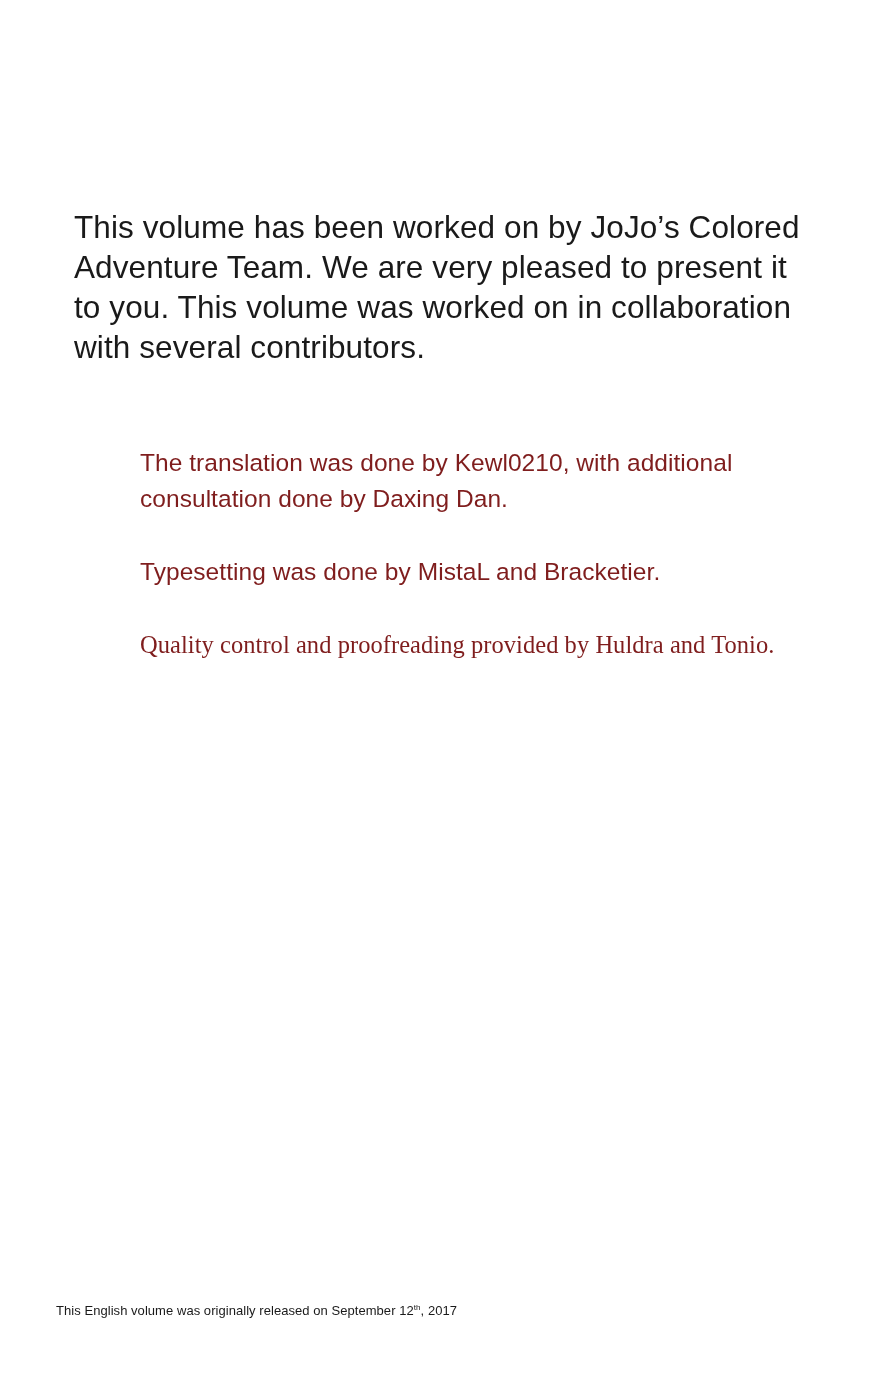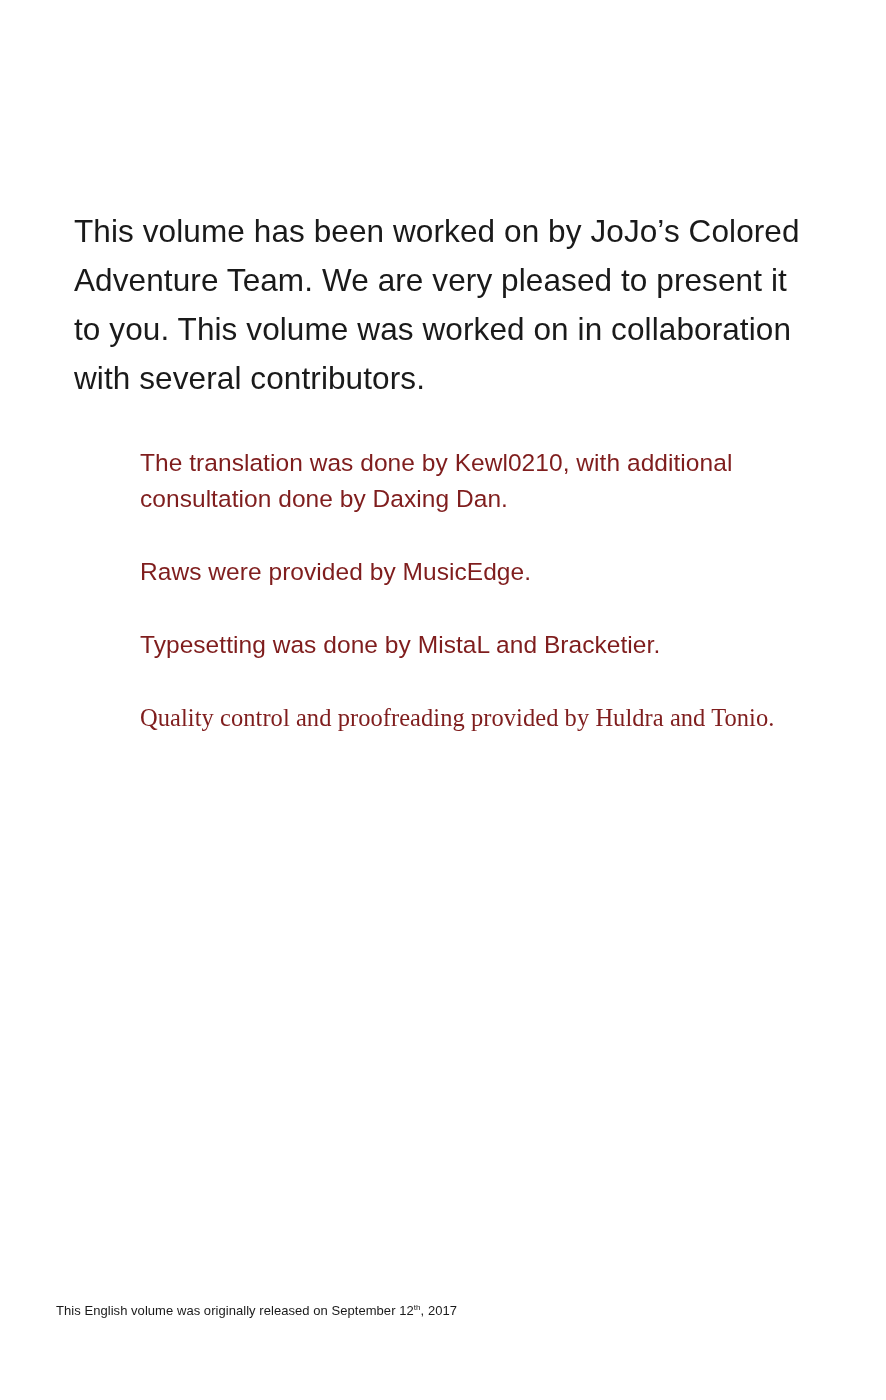--- a/index.html
+++ b/index.html
@@ -23,21 +23,21 @@
     box-sizing: border-box;
   }
 
   
   .intro {
     position: absolute;
     left: 74px;
     top: 163px;
     width: 730px;
     font-size: 31.5px;
-    line-height: 49px;
+    line-height: 40px;
     font-weight: 400;
     letter-spacing: 0.1px;
     color: #1a1a1a;
     white-space: pre-line;
     margin-top: 44px;
   }
 
   
   .credits {
     position: absolute;
@@ -78,21 +78,20 @@
 </style>
 </head>
 <body>
 
 <div class="page">
 
   <p class="intro">This volume has been worked on by JoJo’s Colored Adventure Team. We  are very pleased to present it to you. This volume was worked on in collaboration with several contributors.</p>
 
   <div class="credits">
     <p class="credit-item">The translation was done by Kewl0210, with additional consultation done by Daxing Dan.</p>
-    <p class="credit-item">Raws were provided by MusicEdge.</p>
     <p class="credit-item">Typesetting was done by  MistaL and Bracketier.</p>
     <p class="credit-item">Quality control and proofreading provided by Huldra and Tonio.</p>
   </div>
 
   <div class="footer">
     <span>This English volume was originally released on September 12</span><sup>th</sup><span>, 2017</span>
   </div>
 
 </div>
 

